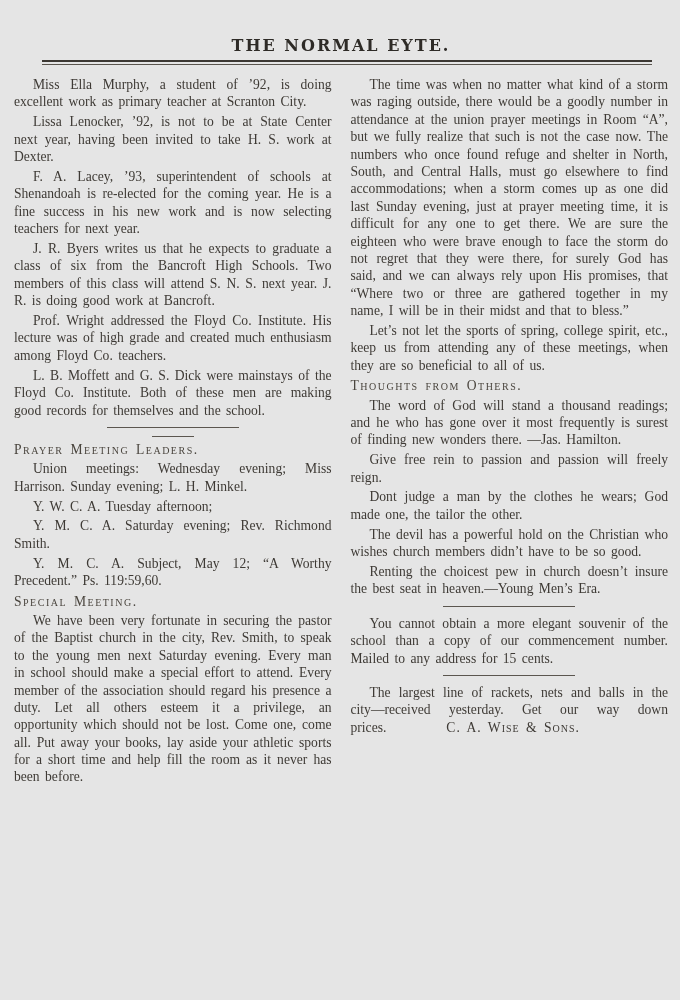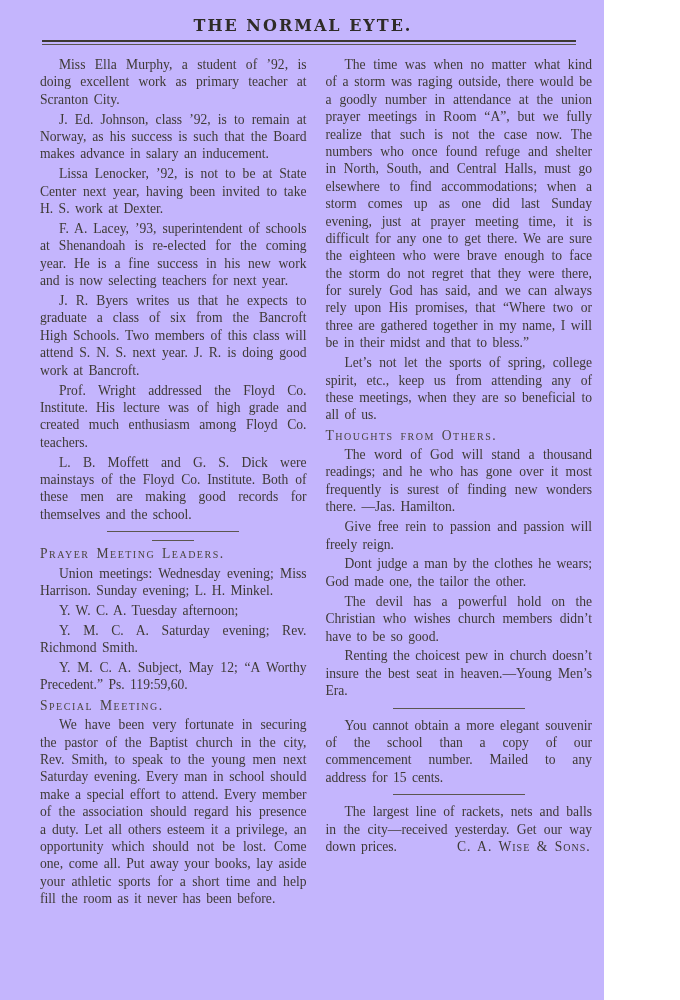--- a/index.html
+++ b/index.html
@@ -1,45 +1,44 @@
 <!DOCTYPE html>
 <html lang="en"><head>
 <meta charset="utf-8">
 <style>
   html, body { margin: 0; padding: 0; background: #ffffff; }
   .page {
     position: relative;
-    width: 604px;
+    width: 680px;
     height: 1000px;
     box-sizing: border-box;
-    background: #c4b5fd;
+    background: #e5e5e5;
     color: #3e3a35;
     font-family: "Liberation Serif", serif;
     overflow: hidden;
-    padding: 16px 12px 0 14px;
+    padding: 36px 12px 0 14px;
   }
   .masthead-title {
     text-align: center;
     font-family: "DejaVu Serif", serif;
     font-weight: bold;
     font-size: 16px;
     letter-spacing: 2px;
     color: #2e2b27;
   }
   .masthead-rule {
     margin: 5px 16px 0 28px;
     border-top: 2px solid #3c3833;
     border-bottom: 1px solid #5a554e;
     height: 2px;
   }
   .columns {
     display: flex;
     gap: 19px;
     margin-top: 11px;
-    margin-left: 26px;
   }
   .col {
     flex: 1;
     min-width: 0;
     font-size: 13.6px;
     line-height: 1.28;
     text-align: justify;
     word-spacing: 2px;
   }
   .col p {
@@ -89,21 +88,20 @@
 
   <header>
     <div class="masthead-title">THE NORMAL EYTE.</div>
     <div class="masthead-rule"></div>
   </header>
 
   <div class="columns">
 
     <div class="col">
       <p>Miss Ella Murphy, a student of ’92, is doing excellent work as primary teacher at Scranton City.</p>
-      <p>J. Ed. Johnson, class ’92, is to remain at Norway, as his success is such that the Board makes advance in salary an inducement.</p>
       <p>Lissa Lenocker, ’92, is not to be at State Center next year, having been invited to take H. S. work at Dexter.</p>
       <p>F. A. Lacey, ’93, superintendent of schools at Shenandoah is re-elected for the coming year. He is a fine success in his new work and is now selecting teachers for next year.</p>
       <p>J. R. Byers writes us that he expects to graduate a class of six from the Bancroft High Schools.  Two members of this class will attend S. N. S. next year.  J. R. is doing good work at Bancroft.</p>
       <p>Prof. Wright addressed the Floyd Co. Institute.  His lecture was of high grade and created much enthusiasm among Floyd Co. teachers.</p>
       <p>L. B. Moffett and G. S. Dick were mainstays of the Floyd Co. Institute.  Both of these men are making good records for themselves and the school.</p>
 
       <hr class="divider">
 
       <hr class="small-rule">
 

